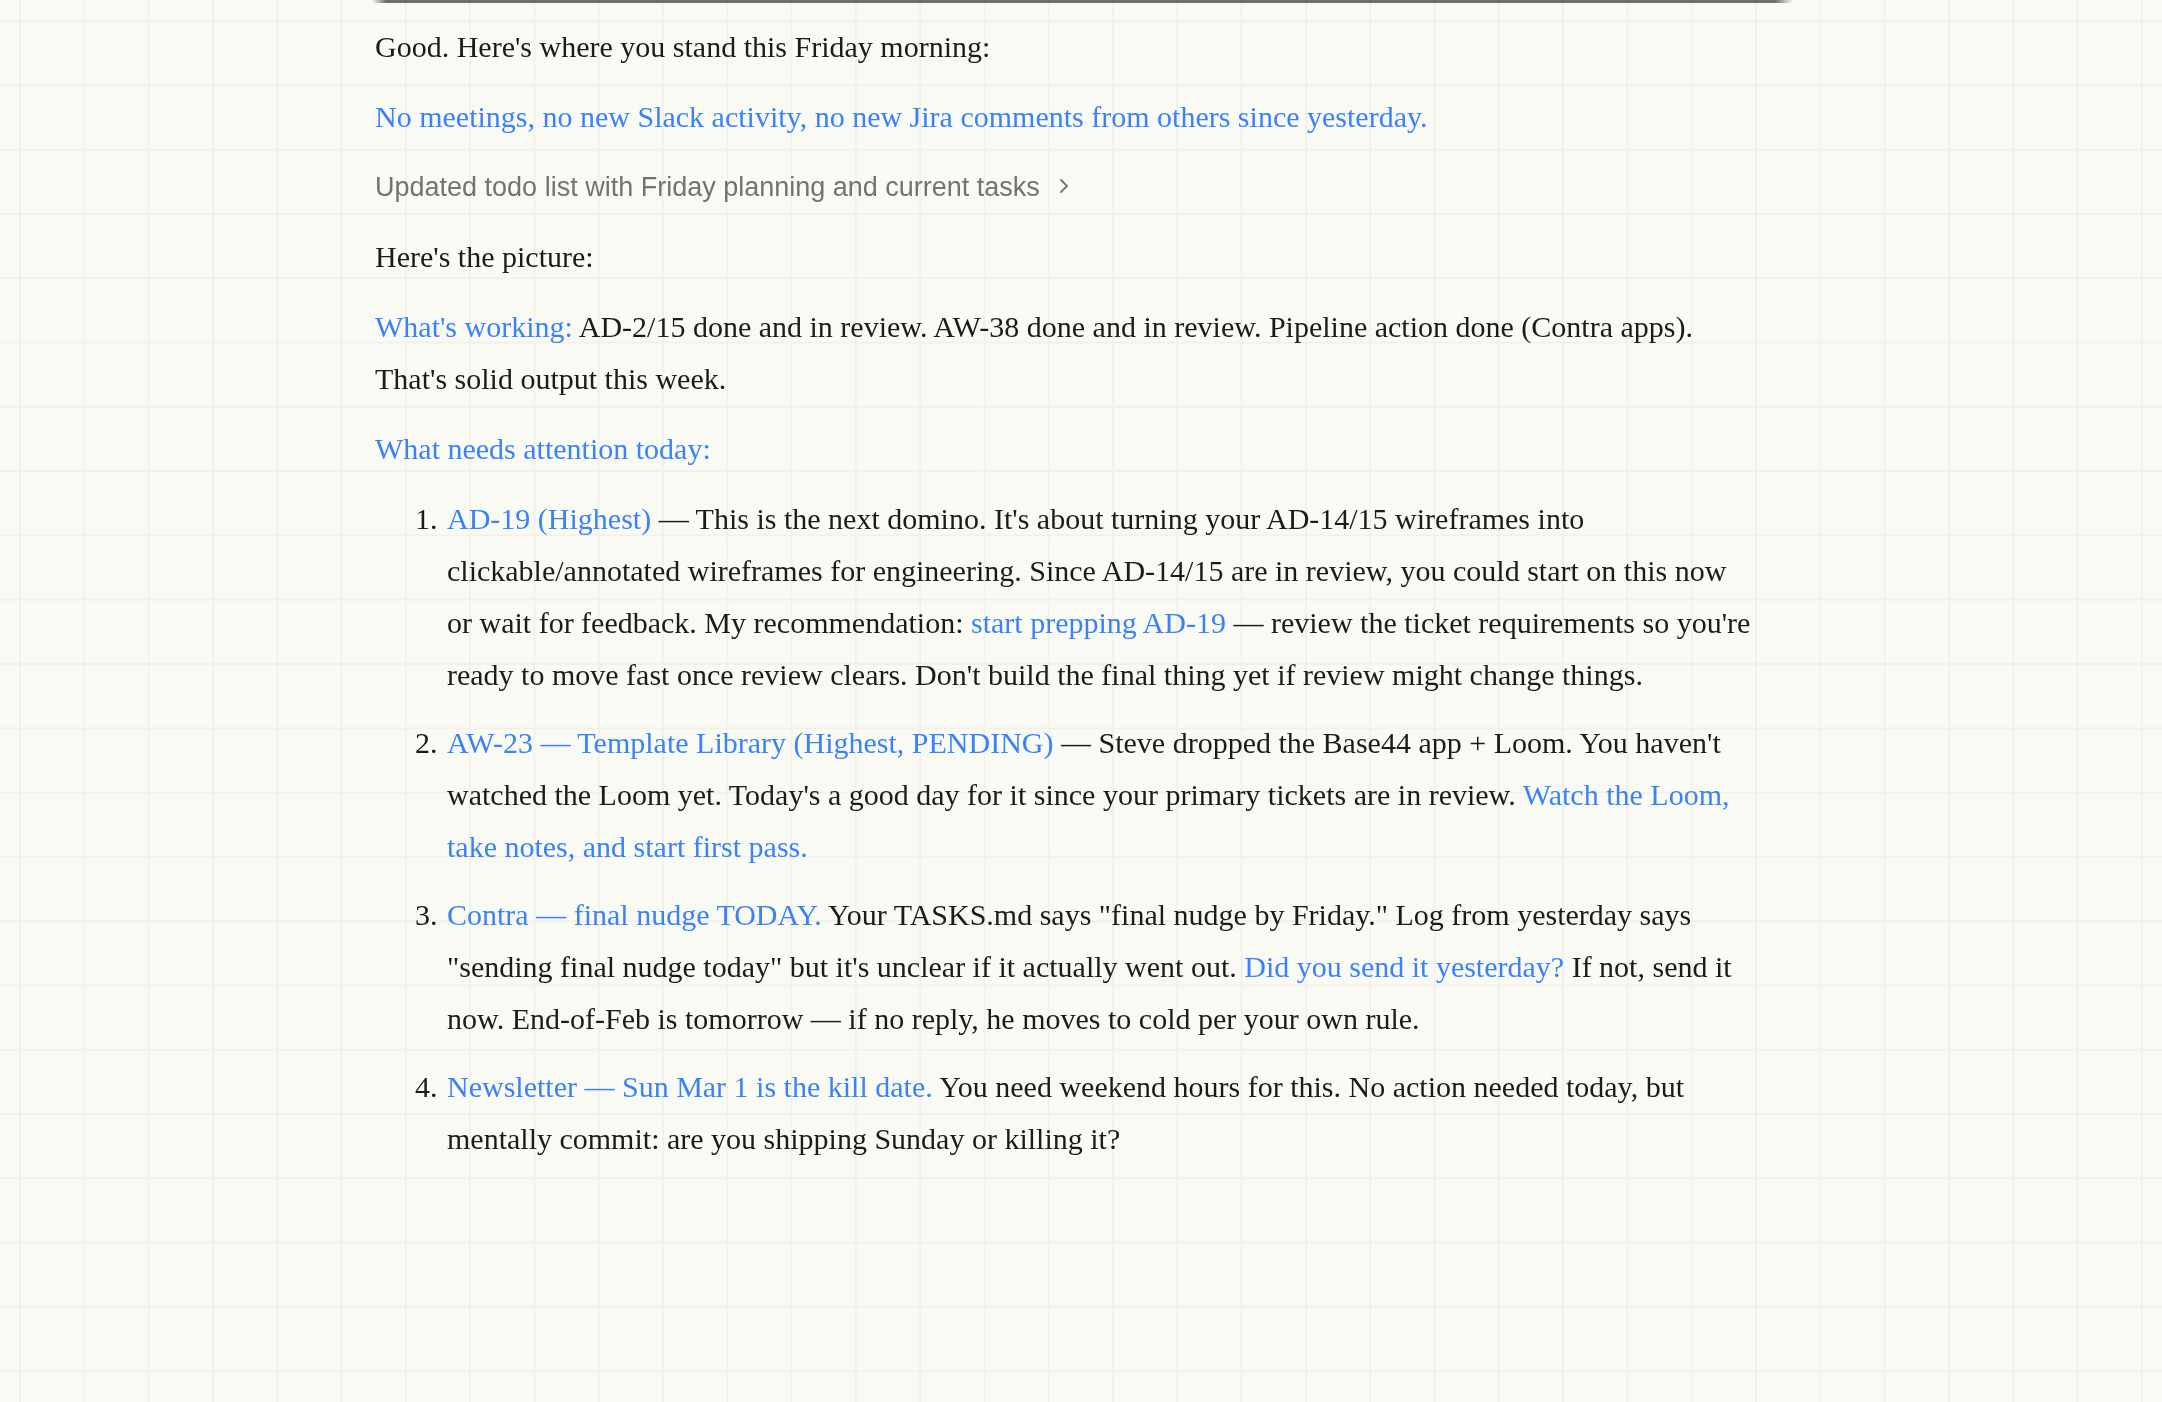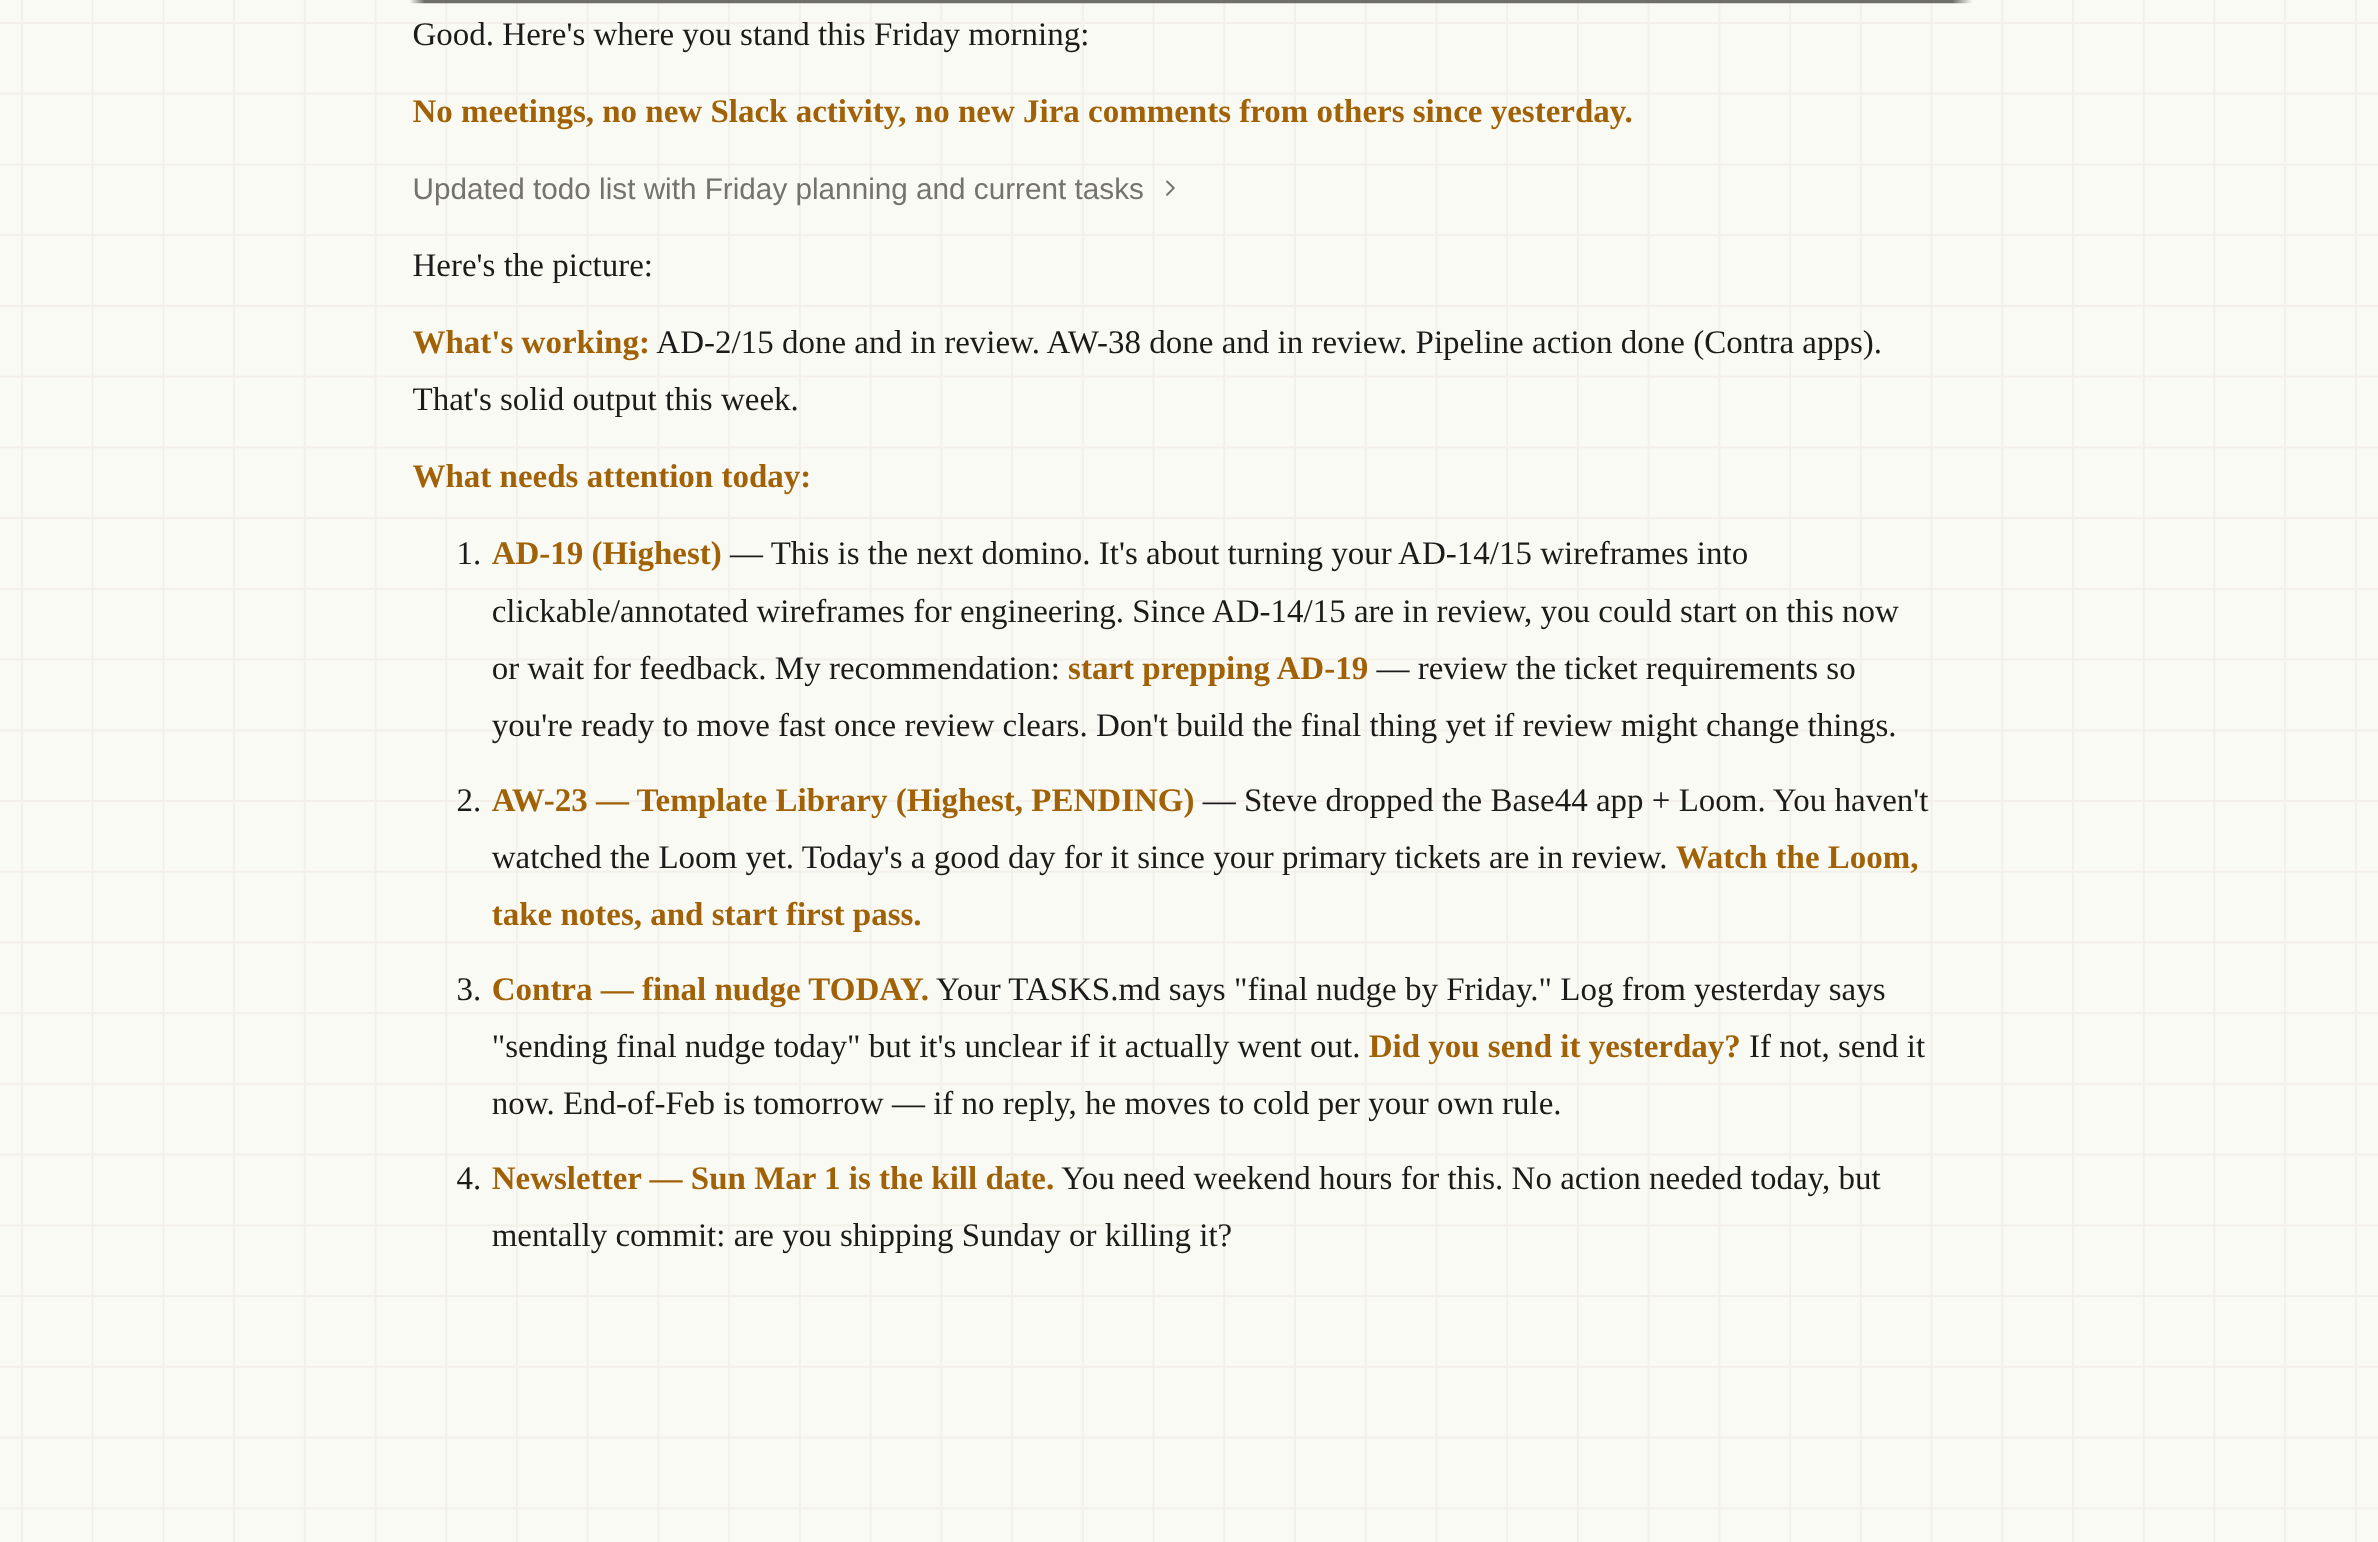--- a/index.html
+++ b/index.html
@@ -18,26 +18,26 @@
 
   .cutoff-edge {
     position: absolute; left: 372px; top: 0; width: 1421px; height: 3px;
     border-radius: 0 0 5px 5px;
     background: linear-gradient(to right,
       rgba(66,64,58,0) 0, rgba(66,64,58,0.75) 14px,
       rgba(66,64,58,0.75) calc(100% - 18px), rgba(66,64,58,0) 100%);
   }
 
   .content {
-    position: absolute; left: 375px; top: 6px; width: 1382px;
+    position: absolute; left: 375px; top: 21px; width: 1382px;
     font-size: 30px; line-height: 52px;
   }
   .content p { margin: 18px 0; }
   .content p:first-of-type { margin-top: 0; }
-  strong, b { font-weight: 700; color: #a16207; margin-top: 16px; }
+  strong, b { font-weight: 400; color: #3b82f6; margin-top: 16px; }
 
   .tool-line {
     font-family: "Liberation Sans", sans-serif;
     font-size: 27px; line-height: 52px;
     color: #74736d;
     margin: 18px 0;
     display: flex; gap: 14px;
     cursor: pointer; user-select: none;
   }
   .tool-line svg { flex: 0 0 auto; margin-top: 2px; }

